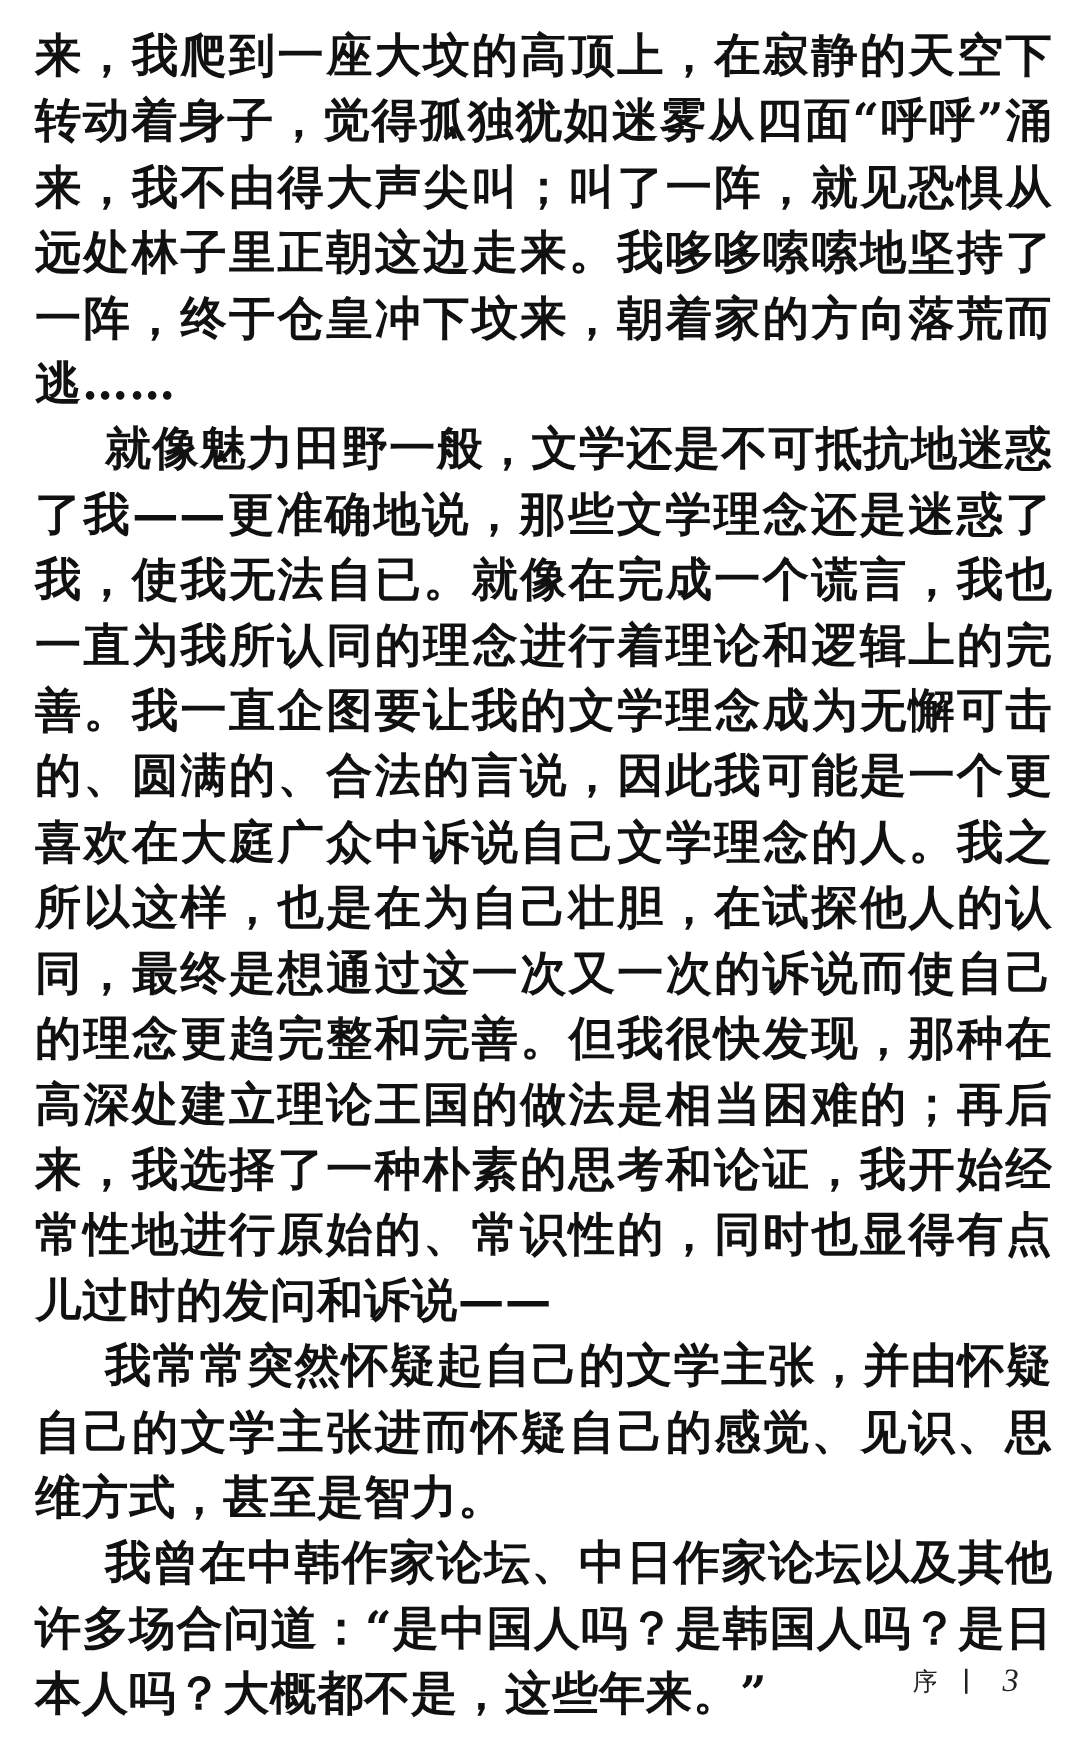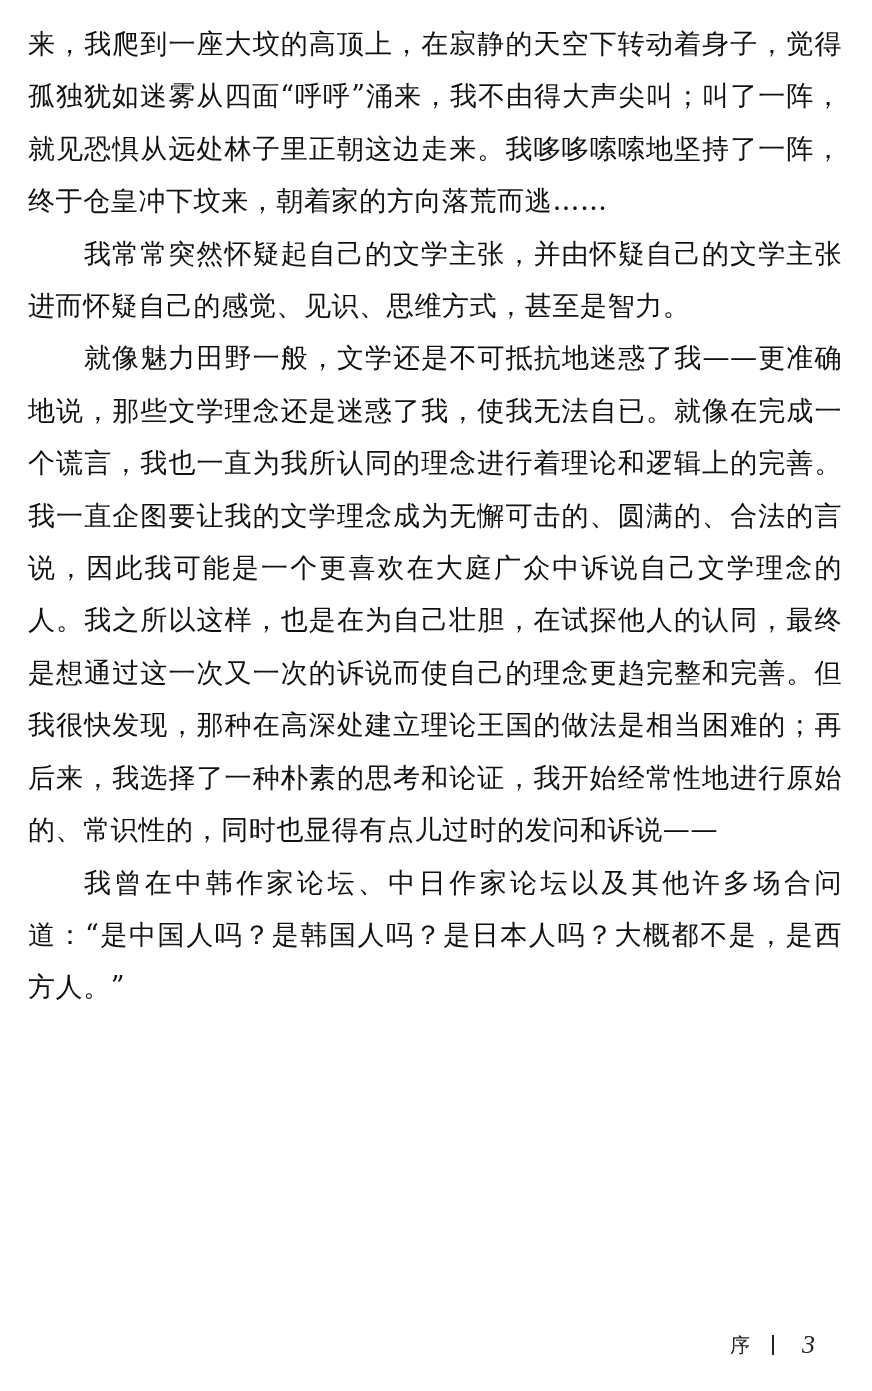--- a/index.html
+++ b/index.html
@@ -16,26 +16,27 @@
       font-family: "DejaVu Serif", "Liberation Serif", serif;
     }
     .page {
       position: absolute;
       left: 28px;
       top: 18px;
       width: 814px;
     }
     .para {
       margin: 0;
-      font-size: 27px;
+      font-size: 37px;
       line-height: 52.4px;
       letter-spacing: 0.6px;
       text-align: justify;
       text-justify: inter-character;
       word-break: break-all;
+      font-weight: bold;
     }
     .indent {
       text-indent: 56px;
     }
     .footer {
       position: absolute;
       left: 730px;
       top: 1330px;
       height: 30px;
       display: flex;
@@ -57,22 +58,22 @@
       font-family: "Liberation Serif", "DejaVu Serif", serif;
       font-style: italic;
       font-size: 26px;
     }
   </style>
 </head>
 <body>
 
 <div class="page">
   <p class="para">来，我爬到一座大坟的高顶上，在寂静的天空下转动着身子，觉得孤独犹如迷雾从四面“呼呼”涌来，我不由得大声尖叫；叫了一阵，就见恐惧从远处林子里正朝这边走来。我哆哆嗦嗦地坚持了一阵，终于仓皇冲下坟来，朝着家的方向落荒而逃……</p>
+  <p class="para indent">就像魅力田野一般，文学还是不可抵抗地迷惑了我——更准确地说，那些文学理念还是迷惑了我，使我无法自已。就像在完成一个谎言，我也一直为我所认同的理念进行着理论和逻辑上的完善。我一直企图要让我的文学理念成为无懈可击的、圆满的、合法的言说，因此我可能是一个更喜欢在大庭广众中诉说自己文学理念的人。我之所以这样，也是在为自己壮胆，在试探他人的认同，最终是想通过这一次又一次的诉说而使自己的理念更趋完整和完善。但我很快发现，那种在高深处建立理论王国的做法是相当困难的；再后来，我选择了一种朴素的思考和论证，我开始经常性地进行原始的、常识性的，同时也显得有点儿过时的发问和诉说——</p>
   <p class="para indent">我常常突然怀疑起自己的文学主张，并由怀疑自己的文学主张进而怀疑自己的感觉、见识、思维方式，甚至是智力。</p>
-  <p class="para indent">就像魅力田野一般，文学还是不可抵抗地迷惑了我——更准确地说，那些文学理念还是迷惑了我，使我无法自已。就像在完成一个谎言，我也一直为我所认同的理念进行着理论和逻辑上的完善。我一直企图要让我的文学理念成为无懈可击的、圆满的、合法的言说，因此我可能是一个更喜欢在大庭广众中诉说自己文学理念的人。我之所以这样，也是在为自己壮胆，在试探他人的认同，最终是想通过这一次又一次的诉说而使自己的理念更趋完整和完善。但我很快发现，那种在高深处建立理论王国的做法是相当困难的；再后来，我选择了一种朴素的思考和论证，我开始经常性地进行原始的、常识性的，同时也显得有点儿过时的发问和诉说——</p>
-  <p class="para indent">我曾在中韩作家论坛、中日作家论坛以及其他许多场合问道：“是中国人吗？是韩国人吗？是日本人吗？大概都不是，是西方人。”</p>
+  <p class="para indent">我曾在中韩作家论坛、中日作家论坛以及其他许多场合问道：“是中国人吗？是韩国人吗？是日本人吗？大概都不是，这些年来。”</p>
 </div>
 
 <div class="footer">
   <span class="section">序</span>
   <span class="sep"></span>
   <span class="num">3</span>
 </div>
 
 </body></html>

